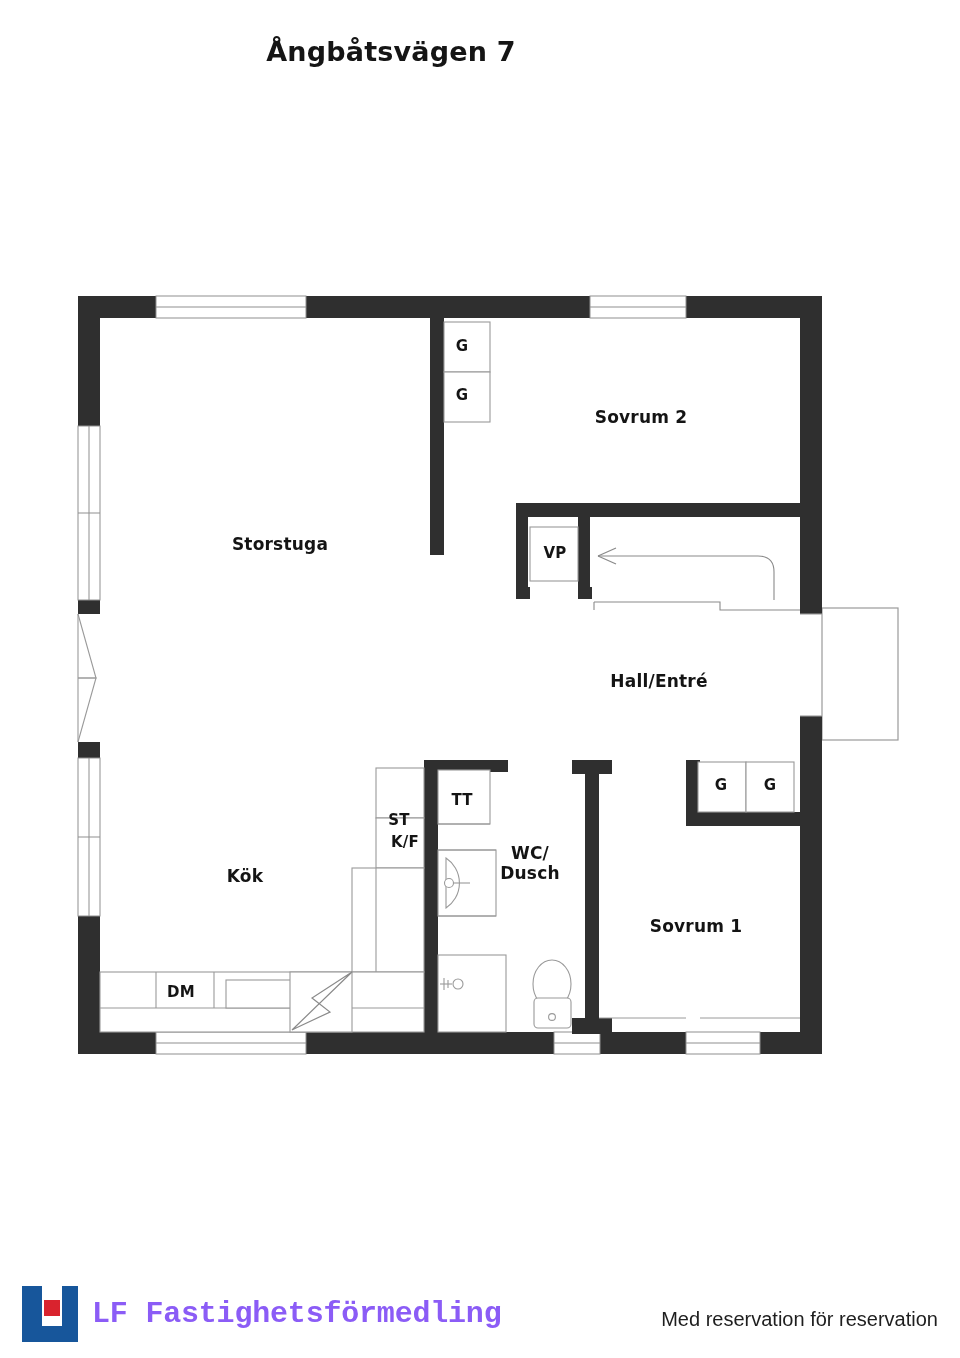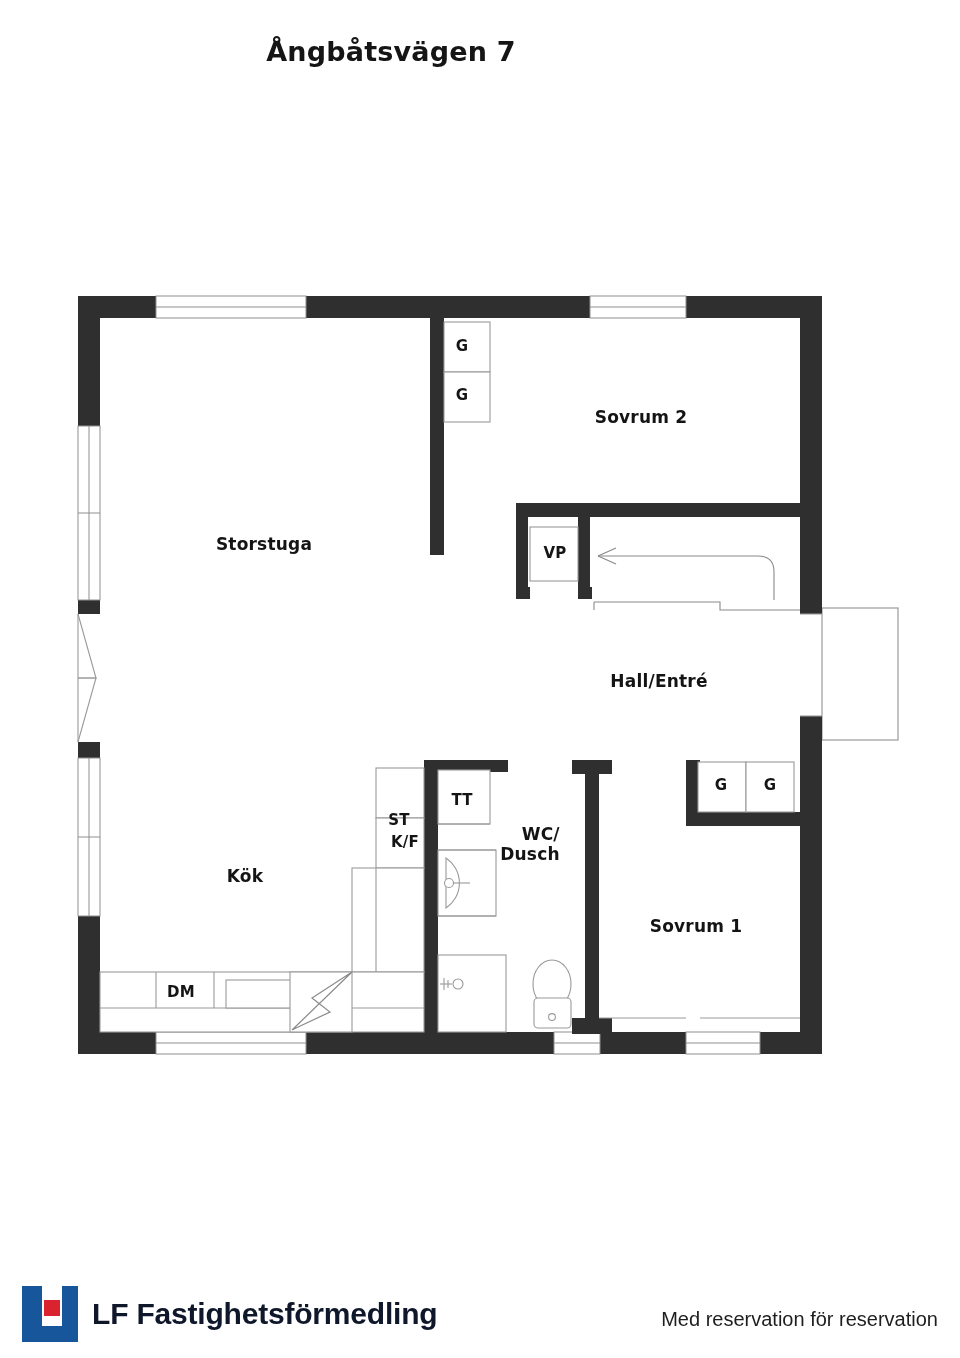--- a/index.html
+++ b/index.html
@@ -41,22 +41,22 @@
   .ctr{transform:translate(-50%,-50%);}
 
   
   .footer{position:absolute;left:0;top:1230px;width:960px;height:128px;}
   .logo-wrap{
     position:absolute;left:22px;top:56px;
     display:flex;align-items:center;gap:14px;
   }
   .logo-mark{width:56px;height:56px;position:relative;flex:0 0 auto;}
   .logo-text{
-    font-family:Liberation Sans, sans-serif;
-    font-size:30px;font-weight:bold;color:#0f172a;
+    font-family:Liberation Mono, monospace;
+    font-size:30px;font-weight:bold;color:#8b5cf6;
     letter-spacing:-.2px;white-space:nowrap;
   }
   .disclaimer{
     position:absolute;right:22px;top:78px;
     font-family:"Liberation Sans","DejaVu Sans",sans-serif;
     font-size:20px;color:#1e1e1e;white-space:nowrap;
   }
 </style>
 </head>
 <body>
@@ -235,31 +235,31 @@
       <g stroke="#9a9a9a" stroke-width="1" fill="none">
         <line x1="438" y1="824" x2="490" y2="824"></line>
         <line x1="438" y1="850" x2="496" y2="850"></line>
         <line x1="438" y1="916" x2="496" y2="916"></line>
         <line x1="599" y1="1018" x2="686" y2="1018"></line>
         <line x1="700" y1="1018" x2="800" y2="1018"></line>
       </g>
 
     </svg>
 
-    <div class="lbl room ctr" style="left:264px;top:544px;">Storstuga</div>
+    <div class="lbl room ctr" style="left:280px;top:544px;">Storstuga</div>
 
     <div class="lbl room ctr" style="left:641px;top:417px;">Sovrum 2</div>
 
     <div class="lbl room ctr" style="left:659px;top:681px;">Hall/Entré</div>
 
     <div class="lbl room ctr" style="left:245px;top:876px;">Kök</div>
 
     <div class="lbl room ctr" style="left:696px;top:926px;">Sovrum 1</div>
 
-    <div class="lbl room2 ctr" style="left:530px;top:844px;text-align:right;">
+    <div class="lbl room2 ctr" style="left:530px;top:863px;">
       <div>WC/</div>
       <div>Dusch</div>
     </div>
 
     <div class="lbl tag ctr" style="left:462px;top:347px;">G</div>
     <div class="lbl tag ctr" style="left:462px;top:396px;">G</div>
     <div class="lbl tag ctr" style="left:555px;top:554px;">VP</div>
     <div class="lbl tag ctr" style="left:399px;top:793px;margin-top:28px;">ST</div>
     <div class="lbl tag ctr" style="left:399px;top:843px;margin-left:6px;">K/F</div>
     <div class="lbl tag ctr" style="left:462px;top:801px;">TT</div>

